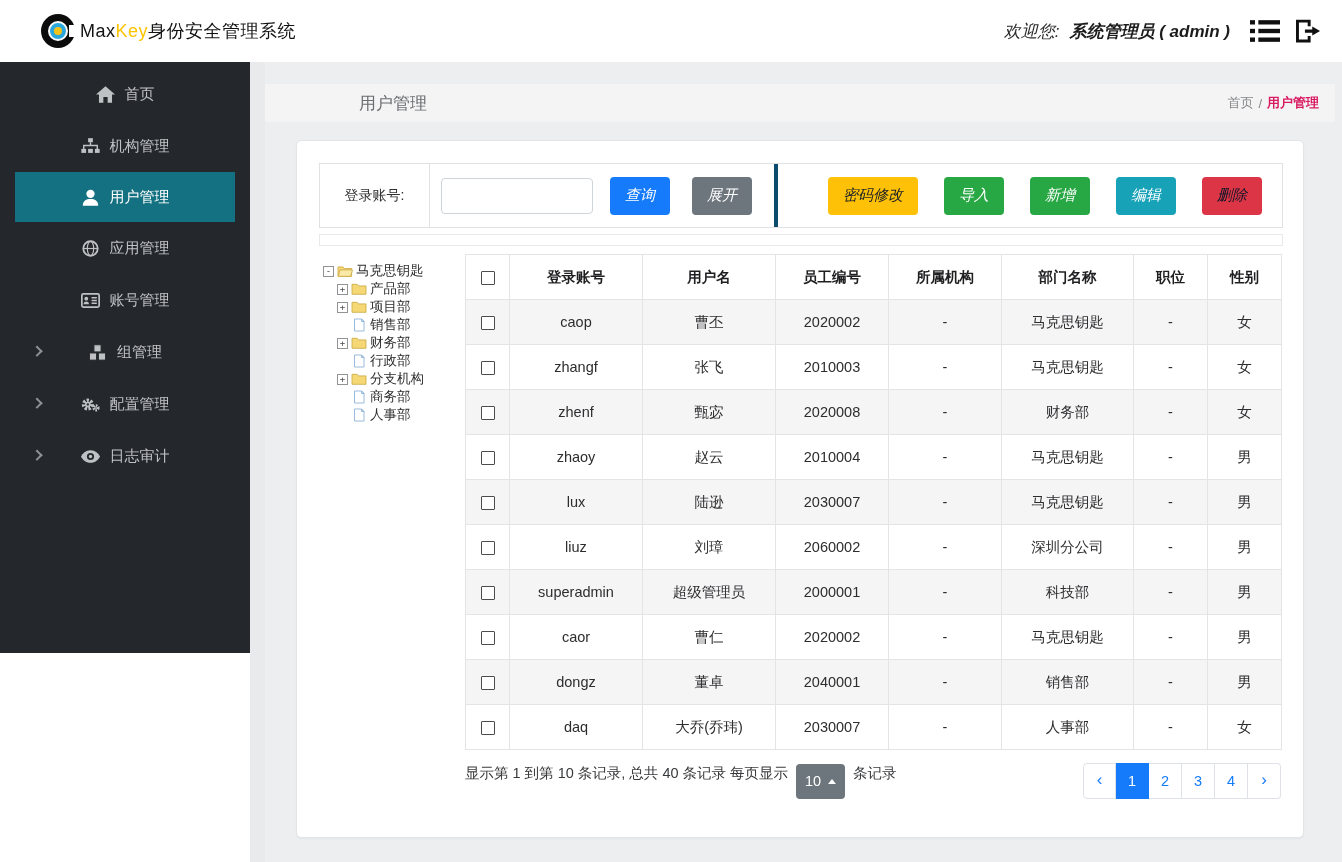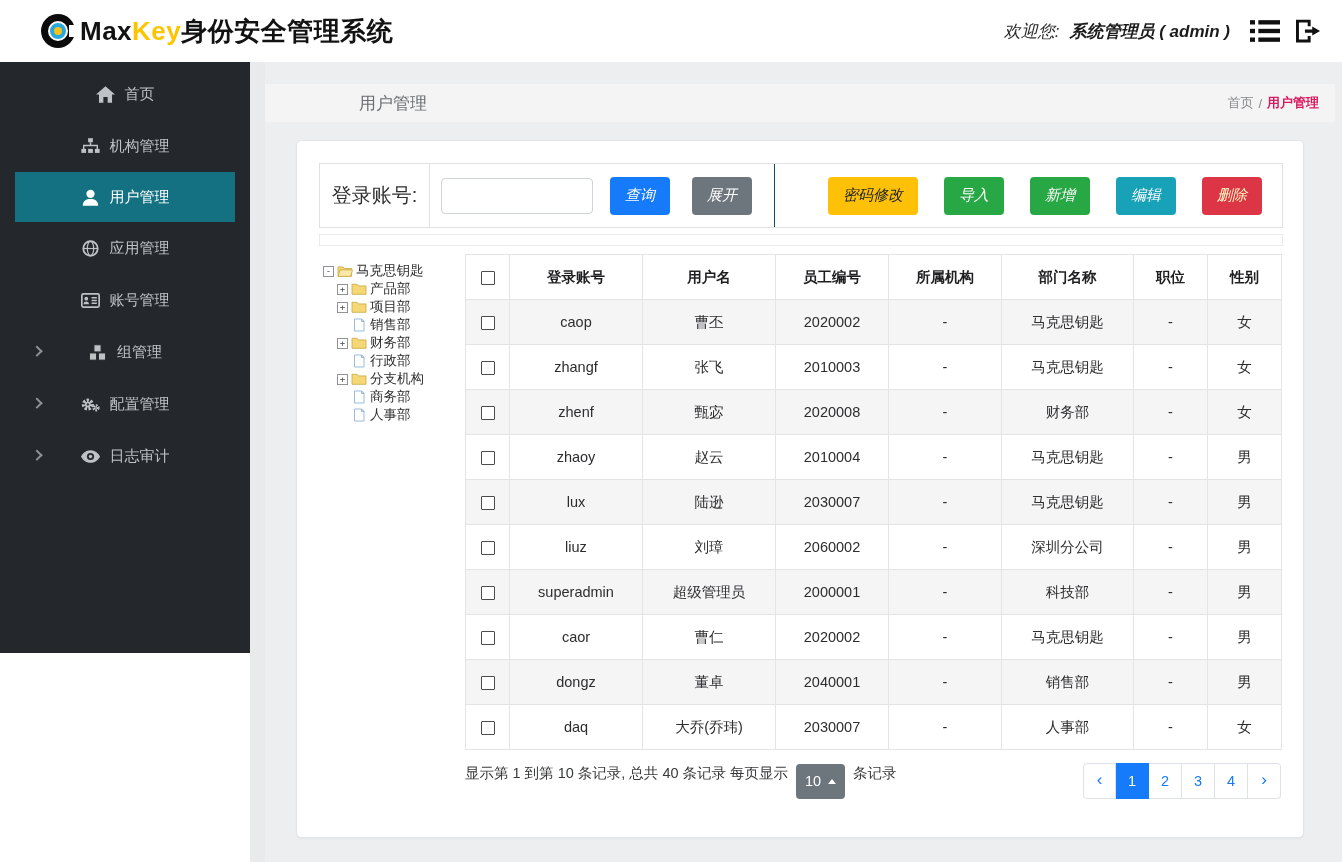--- a/index.html
+++ b/index.html
@@ -9,21 +9,21 @@
 
   
   .app-header { position:absolute; top:0; left:0; width:1342px; height:62px;
     background:#fff; display:flex; align-items:center; padding:0 16px 0 40px; }
   .brand { display:flex; align-items:center; gap:4px; }
   .logo-mark { position:relative; width:36px; height:36px; display:inline-block; }
   .lm-black { position:absolute; left:1px; top:1px; width:34px; height:34px; border-radius:50%; background:#0b0b0b; }
   .lm-gap { position:absolute; left:29px; top:12px; width:7px; height:12px; background:#fff; }
   .lm-blue { position:absolute; left:8px; top:8px; width:20px; height:20px; border-radius:50%; background:#2aa7dc; border:2px solid #fff; }
   .lm-yellow { position:absolute; left:14px; top:14px; width:8px; height:8px; border-radius:50%; background:#f2c318; }
-  .brand-text { font-size:26px; font-weight:700; color:#121212; letter-spacing:0.5px; }
+  .brand-text { font-size:18px; font-weight:400; color:#121212; letter-spacing:0.5px; }
   .brand-key { color:#fdc500; }
   .header-right { margin-left:auto; display:flex; align-items:center; gap:10px;font-style:italic; }
   .welcome { font-size:17px; color:#2b2b2b; }
   .username { font-size:17px; font-weight:700; color:#1c1c1c; margin-right:8px; }
   .hicon { display:inline-flex; align-items:center; justify-content:center; width:34px; height:30px; color:#101010; cursor:pointer; }
   .hicon svg { width:30px; height:26px; }
 
   
   .sidebar { position:absolute; top:62px; left:0; width:250px; height:591px;
     background:#24272c; padding-top:6px; }
@@ -48,30 +48,30 @@
   .crumb-sep { color:#85878a; }
   .crumb-current { color:#d81b60; font-weight:700; }
 
   .card { margin:18px 0 0 31px; width:1008px; height:698px; background:#fff;
     border:1px solid #e3e4e6; border-radius:5px; box-shadow:0 1px 2px rgba(0,0,0,.04);
     padding:22px; }
 
   
   .search-box { width:964px; height:65px; border:1px solid #dfe1e3; display:flex; align-items:stretch; }
   .sb-label-cell { width:110px; display:flex; align-items:center; justify-content:center;
-    font-size:20px; color:#2f2f31; border-right:1px solid #dfe1e3; }
+    font-size:14px; color:#2f2f31; border-right:1px solid #dfe1e3; }
   .sb-input-cell { width:344px; display:flex; align-items:center; padding-left:11px; }
   .sb-input { width:152px; height:36px; border:1px solid #ced4da; border-radius:4px;
     padding:0 8px; font-size:14px; outline:none; }
   .btn { display:inline-flex; align-items:center; justify-content:center;
     height:38px; padding:0 15px; font-size:15px; border:none; border-radius:4px;
     cursor:pointer; white-space:nowrap;font-style:italic; }
   .btn-query { background:#157bfa; color:#fff; margin-left:17px; }
   .btn-expand { background:#6d757d; color:#fff; margin-left:22px;text-align:right; }
-  .sb-actions { flex:1; border-left:1px solid #0c4a6e; display:flex; align-items:center;
+  .sb-actions { flex:1; border-left:4px solid #0c4a6e; display:flex; align-items:center;
     justify-content:flex-end; padding-right:20px; gap:26px; }
 
   .thin-strip { margin-top:6px; width:964px; height:12px; border:1px solid #e8e9ea; background:#fff; }
 
   .body-flex { margin-top:8px; display:flex; }
 
   
   .tree { width:148px; padding:8px 0 0 4px; font-size:13.5px; color:#2e2e30; }
   .tree-row { display:flex; align-items:center; height:18px; gap:3px; cursor:pointer; white-space:nowrap; }
   .tree-children { margin-left:14px; }
@@ -255,21 +255,21 @@
         <div class="sb-input-cell">
           <input class="sb-input" type="text" value="" style="">
           <button class="btn btn-query">查询</button>
           <button class="btn btn-expand">展开</button>
         </div>
         <div class="sb-actions">
             <button class="btn" style="background: rgb(255, 193, 7); color: rgb(33, 37, 41);">密码修改</button>
             <button class="btn" style="background: rgb(40, 167, 69); color: rgb(255, 255, 255);">导入</button>
             <button class="btn" style="background: rgb(40, 167, 69); color: rgb(255, 255, 255);">新增</button>
             <button class="btn" style="background: rgb(23, 162, 184); color: rgb(255, 255, 255);">编辑</button>
-            <button class="btn" style="background: rgb(220, 53, 69); color: #fef9c3;">删除</button>
+            <button class="btn" style="background: rgb(220, 53, 69); color: #0f172a;">删除</button>
           </div>
       </div>
 
       <div class="thin-strip"></div>
 
       <div class="body-flex">
         <div class="tree">
             <div class="tree-row">
               <span class="exp">-</span>
               <span class="ticon">

